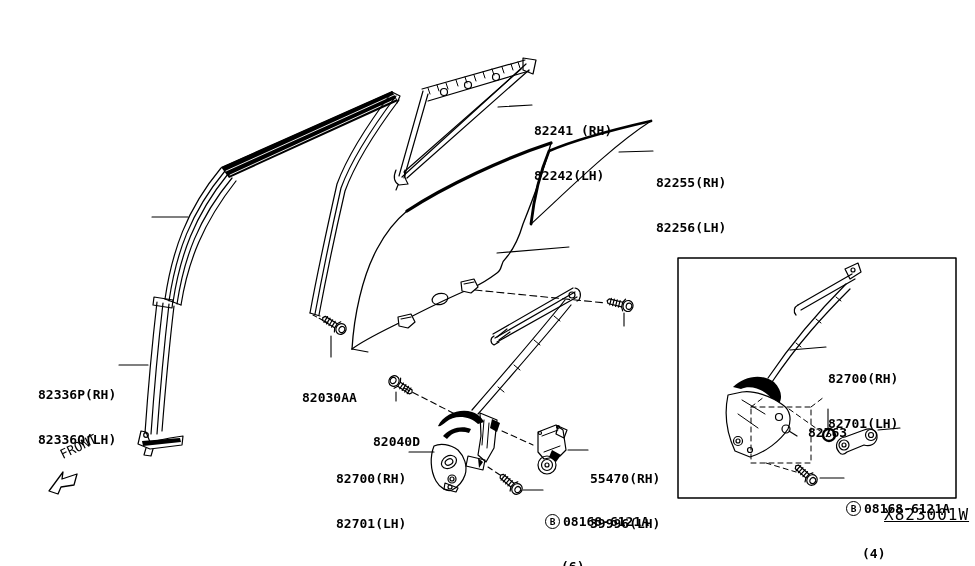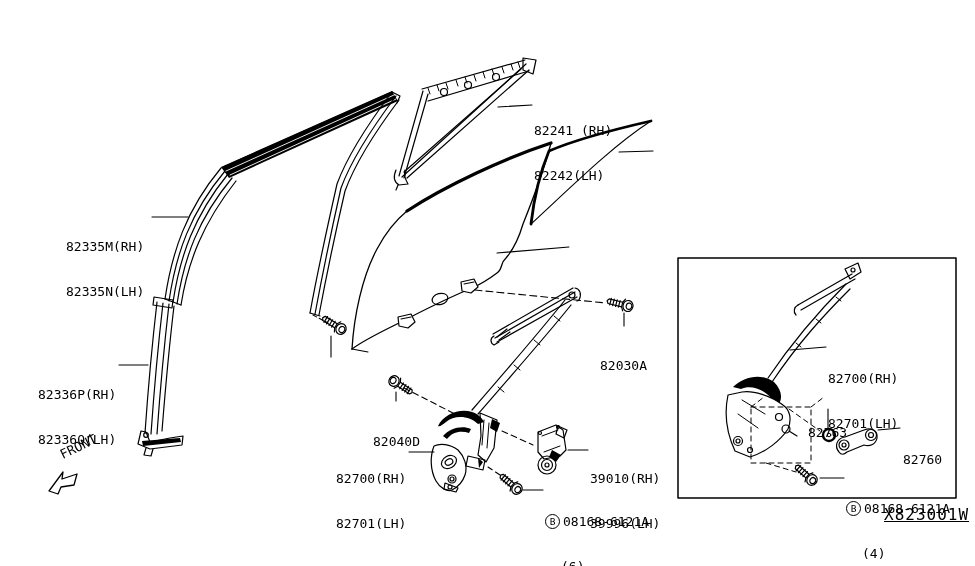--- a/index.html
+++ b/index.html
@@ -1,19 +1,19 @@
 <!DOCTYPE html>
 <html><head>
 <meta charset="utf-8">
 <style>
   html,body{margin:0;padding:0;background:#fff;}
   .stage{position:relative;width:975px;height:566px;background:#ffffff;overflow:hidden;
          font-family:"DejaVu Sans Mono", monospace;color:#000;}
   .art{position:absolute;left:0;top:0;}
-  .lbl{position:absolute;font-size:13px;line-height:15px;white-space:pre;letter-spacing:0;}
+  .lbl{position:absolute;font-size:13px;line-height:15px;white-space:pre;letter-spacing:0;font-weight:bold;}
   .lbl div{height:15px;}
   .row{display:flex;align-items:center;height:15px;}
   .cb{display:inline-flex;width:13px;height:13px;border:1.4px solid #000;border-radius:50%;
       font-size:9.5px;line-height:11px;align-items:center;justify-content:center;margin-right:3px;}
   .qty{padding-left:16px;height:15px;}
   .code{position:absolute;font-size:16px;letter-spacing:1px;text-decoration:underline;}
   .front{position:absolute;font-size:13px;transform:rotate(-26deg);transform-origin:0 100%;}
 </style>
 </head>
 <body>
@@ -201,53 +201,53 @@
     <path d="M828,409 L828,428"></path>
     <path d="M878,430 L900,428"></path>
     <path d="M820,478 L844,478"></path>
   </g>
 
   <g>
     <path d="M49,491 L63,472 L62,479 L77,474 L74,485 L61,487 L58,494 Z" fill="#fff" stroke-width="1.3"></path>
   </g>
 </svg>
 
-<div class="lbl" style="left:66px;top:209px">
-  <div>82335M(RH)</div>
-  <div>82335N(LH)</div>
-</div>
 
 <div class="lbl" style="left:38px;top:357px">
   <div>82336P(RH)</div>
   <div>82336Q(LH)</div>
 </div>
 
 <div class="lbl" style="left:534px;top:93px">
   <div>82241 (RH)</div>
   <div>82242(LH)</div>
 </div>
 
-
-
-
-<div class="lbl" style="left:600px;top:328px">
-  <div>82030A</div>
-</div>
+<div class="lbl" style="left:656px;top:145px">
+  <div>82255(RH)</div>
+  <div>82256(LH)</div>
+</div>
+
+
+<div class="lbl" style="left:302px;top:360px">
+  <div>82030AA</div>
+</div>
+
 
 <div class="lbl" style="left:373px;top:404px">
   <div>82040D</div>
 </div>
 
 <div class="lbl" style="left:336px;top:441px">
   <div>82700(RH)</div>
   <div>82701(LH)</div>
 </div>
 
 <div class="lbl" style="left:590px;top:441px">
-  <div>39010(RH)</div>
+  <div>55470(RH)</div>
   <div>39996(LH)</div>
 </div>
 
 <div class="lbl" style="left:545px;top:484px">
   <div class="row">
     <span class="cb">B</span>
     <span>08168-6121A</span>
   </div>
   <div class="qty">(6)</div>
 </div>
@@ -255,23 +255,20 @@
 
 <div class="lbl" style="left:828px;top:341px">
   <div>82700(RH)</div>
   <div>82701(LH)</div>
 </div>
 
 <div class="lbl" style="left:808px;top:395px">
   <div>82763</div>
 </div>
 
-<div class="lbl" style="left:903px;top:422px">
-  <div>82760</div>
-</div>
 
 <div class="lbl" style="left:846px;top:471px">
   <div class="row">
     <span class="cb">B</span>
     <span>08168-6121A</span>
   </div>
   <div class="qty">(4)</div>
 </div>
 
 <div class="code" style="left:884px;top:505px">X823001W</div>

